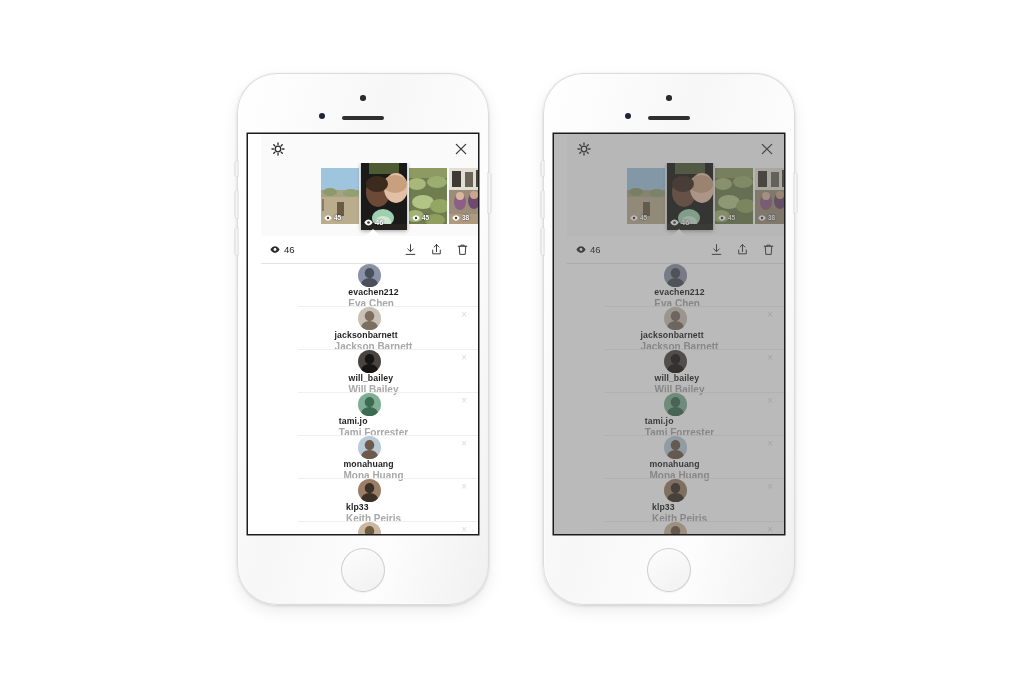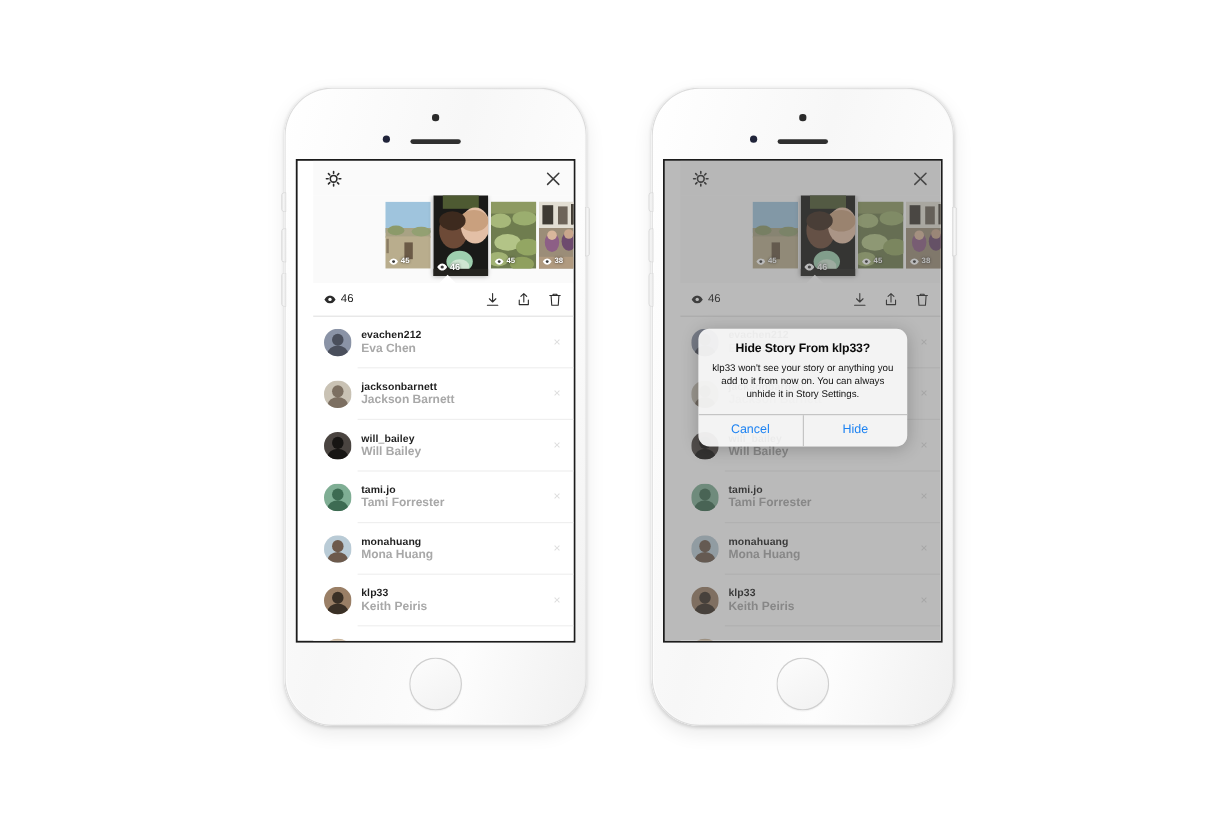--- a/index.html
+++ b/index.html
@@ -218,20 +218,21 @@
   .viewer-list {
     background: #ffffff;
   }
   .viewer-row {
     position: relative;
     display: flex;
     align-items: center;
     height: 43px;
     padding: 0 9px;
     box-sizing: border-box;
+    flex-direction: column;
   }
   .viewer-row::after {
     content: "";
     position: absolute;
     left: 37px; right: 0; bottom: 0;
     height: 1px;
     background: #efefef;
   }
   .avatar {
     width: 23px; height: 23px;
@@ -790,26 +791,16 @@
                 </svg></div>
               <div class="vr-text">
                 <div class="vr-user">smith1302</div>
               </div>
             </div>
           </div>
       </div>
 
       <div class="dim-overlay"></div>
 
-      <div class="ios-alert">
-        <div class="alert-body">
-          <div class="alert-title">Hide Story From klp33?</div>
-          <div class="alert-msg">klp33 won't see your story or anything you add to it from now on. You can always unhide it in Story Settings.</div>
-        </div>
-        <div class="alert-actions">
-          <div class="alert-btn">Cancel</div>
-          <div class="alert-btn">Hide</div>
-        </div>
-      </div>
     </div>
   </div>
 
 </div>
 
 </body></html>

